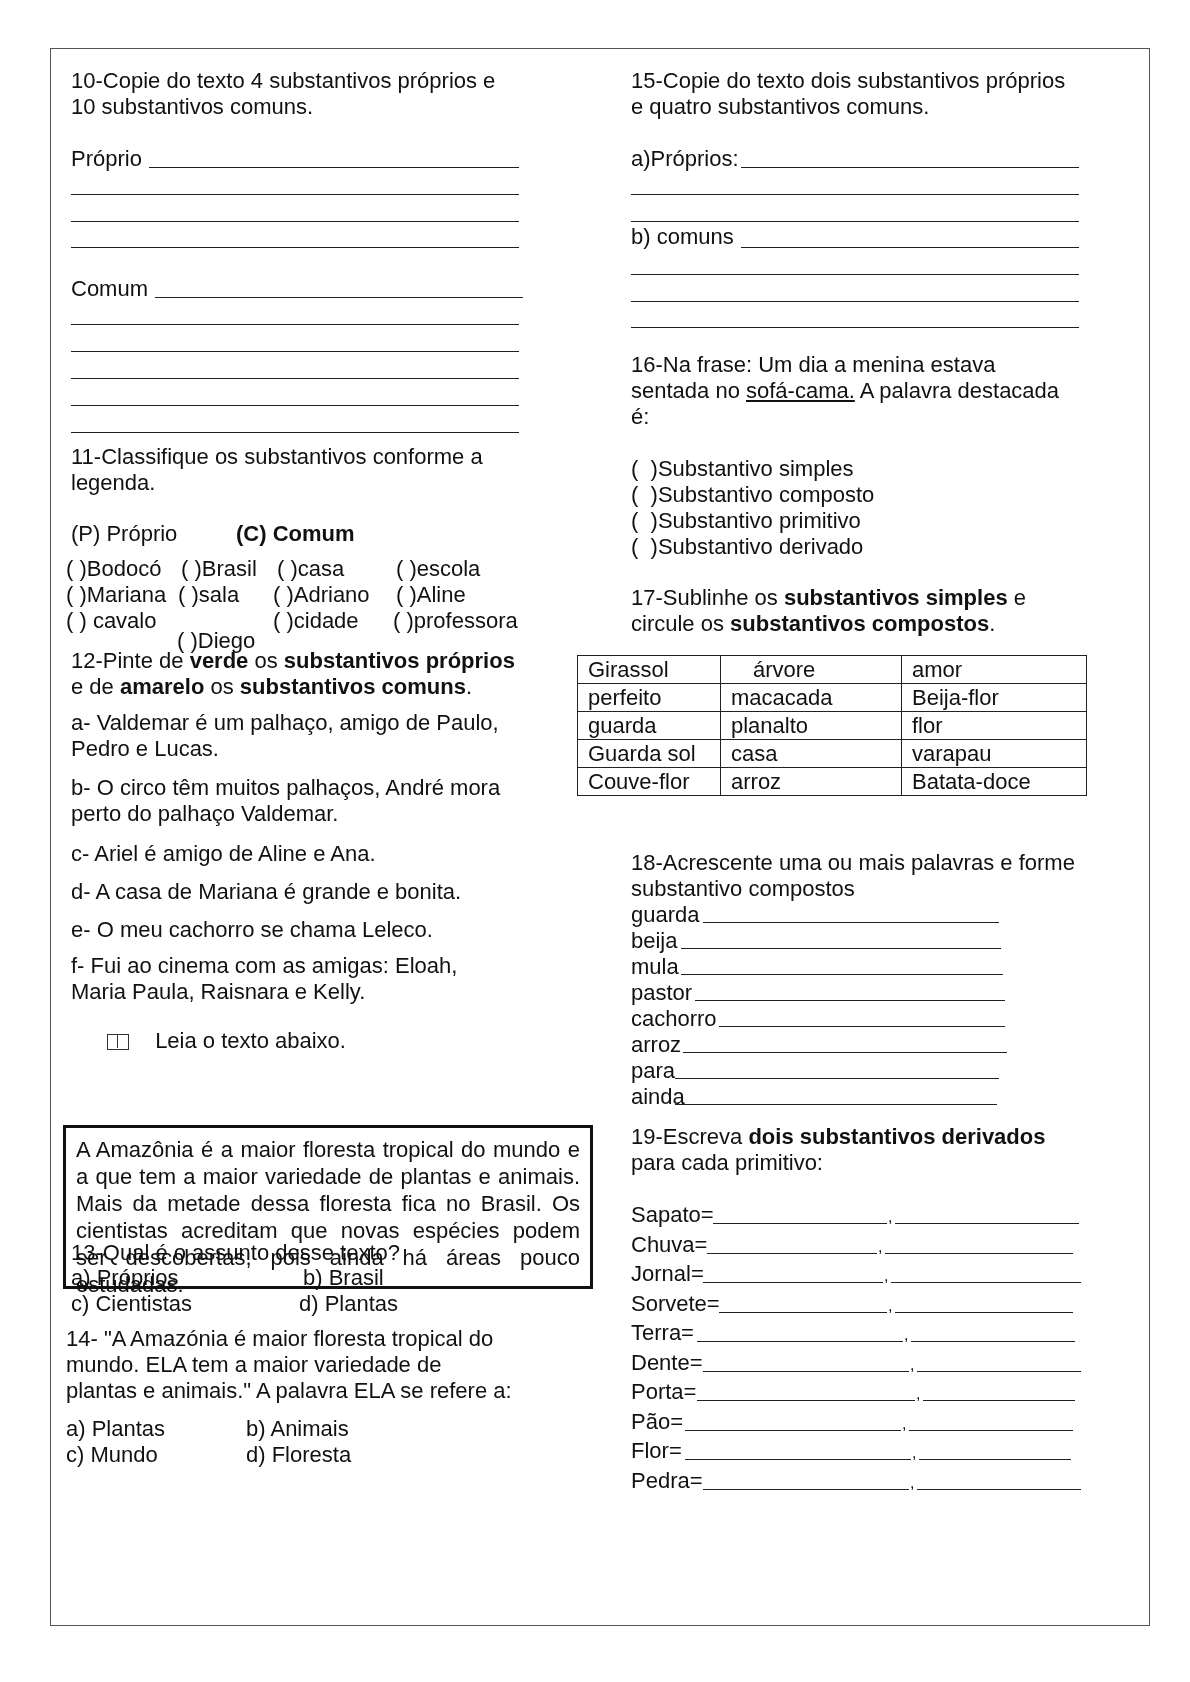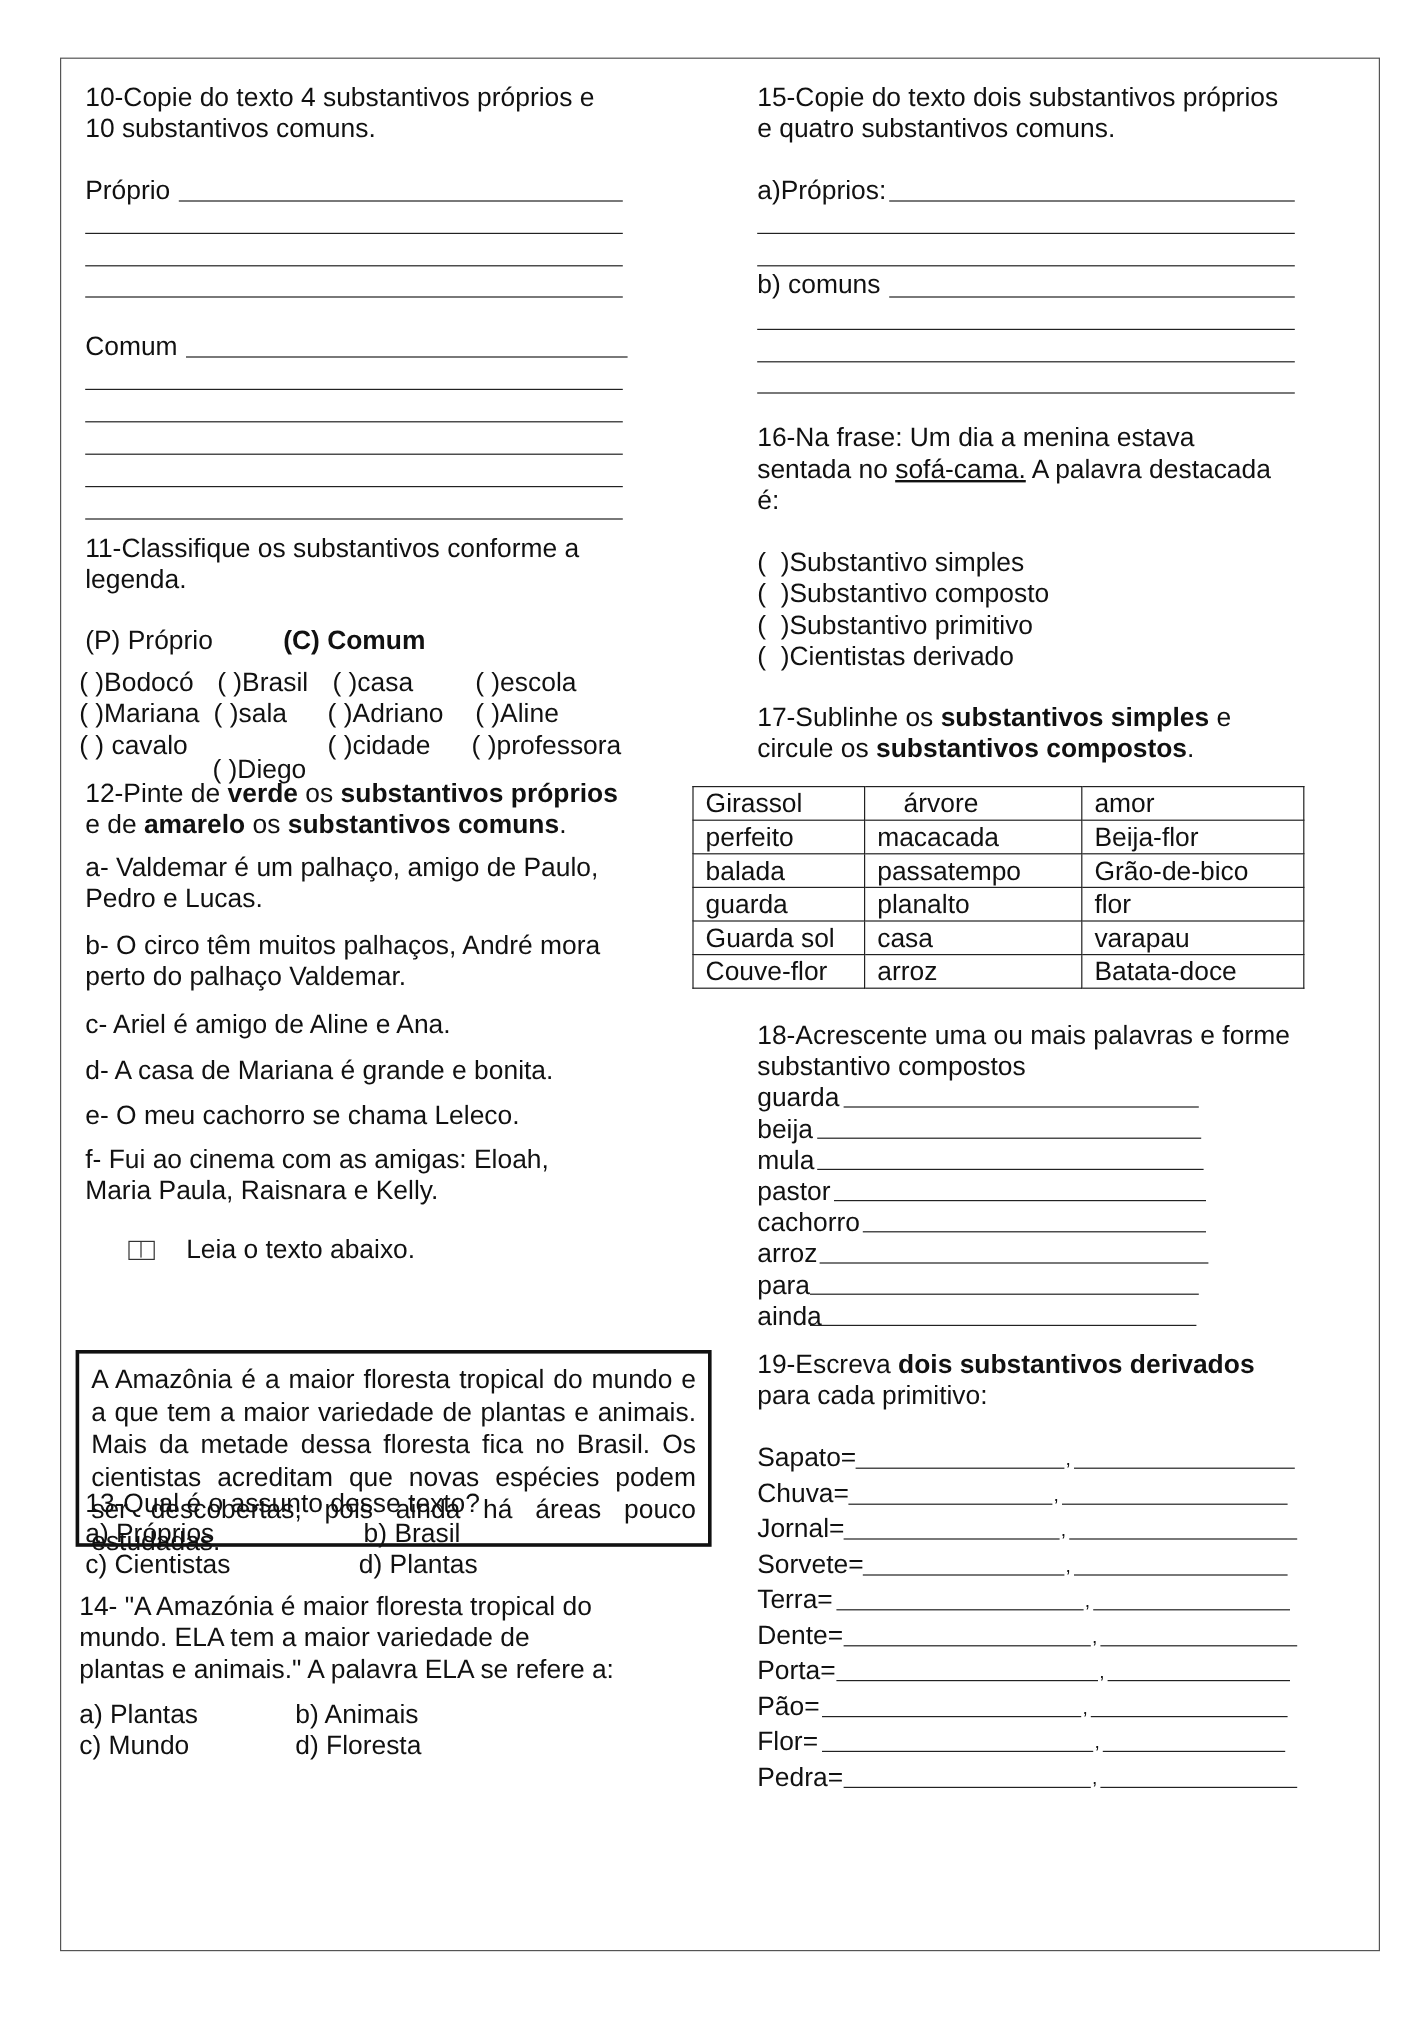--- a/index.html
+++ b/index.html
@@ -117,21 +117,21 @@
     <div class="line" style="left:0;top:278px;width:448px;"></div>
 
     <div class="abs" style="left:0;top:302px;">16-Na frase: Um dia a menina estava</div>
     <div class="abs" style="left:0;top:328px;">
       <span>sentada no </span><span class="u">sofá-cama.</span><span> A palavra destacada</span>
     </div>
     <div class="abs" style="left:0;top:354px;">é:</div>
     <div class="abs" style="left:0;top:406px;white-space:pre;">(  )Substantivo simples</div>
     <div class="abs" style="left:0;top:432px;white-space:pre;">(  )Substantivo composto</div>
     <div class="abs" style="left:0;top:458px;white-space:pre;">(  )Substantivo primitivo</div>
-    <div class="abs" style="left:0;top:484px;white-space:pre;">(  )Cientistas derivado</div>
+    <div class="abs" style="left:0;top:484px;white-space:pre;">(  )Substantivo derivado</div>
 
     <div class="abs" style="left:0;top:535px;">
       <span>17-Sublinhe os </span><b>substantivos simples</b><span> e</span>
     </div>
     <div class="abs" style="left:0;top:561px;">
       <span>circule os </span><b>substantivos compostos</b><span>.</span>
     </div>
   </div>
 
   <div style="position:absolute;left:526px;top:-54px;">
@@ -139,25 +139,20 @@
       <tbody>
         <tr>
           <td style="width:122px;">Girassol</td>
           <td style="width:138px;padding-left:32px;">árvore</td>
           <td>amor</td>
         </tr>
         <tr>
           <td>perfeito</td>
           <td>macacada</td>
           <td>Beija-flor</td>
-        </tr>
-        <tr>
-          <td>balada</td>
-          <td>passatempo</td>
-          <td>Grão-de-bico</td>
         </tr>
         <tr>
           <td>guarda</td>
           <td>planalto</td>
           <td>flor</td>
         </tr>
         <tr>
           <td>Guarda sol</td>
           <td>casa</td>
           <td>varapau</td>

